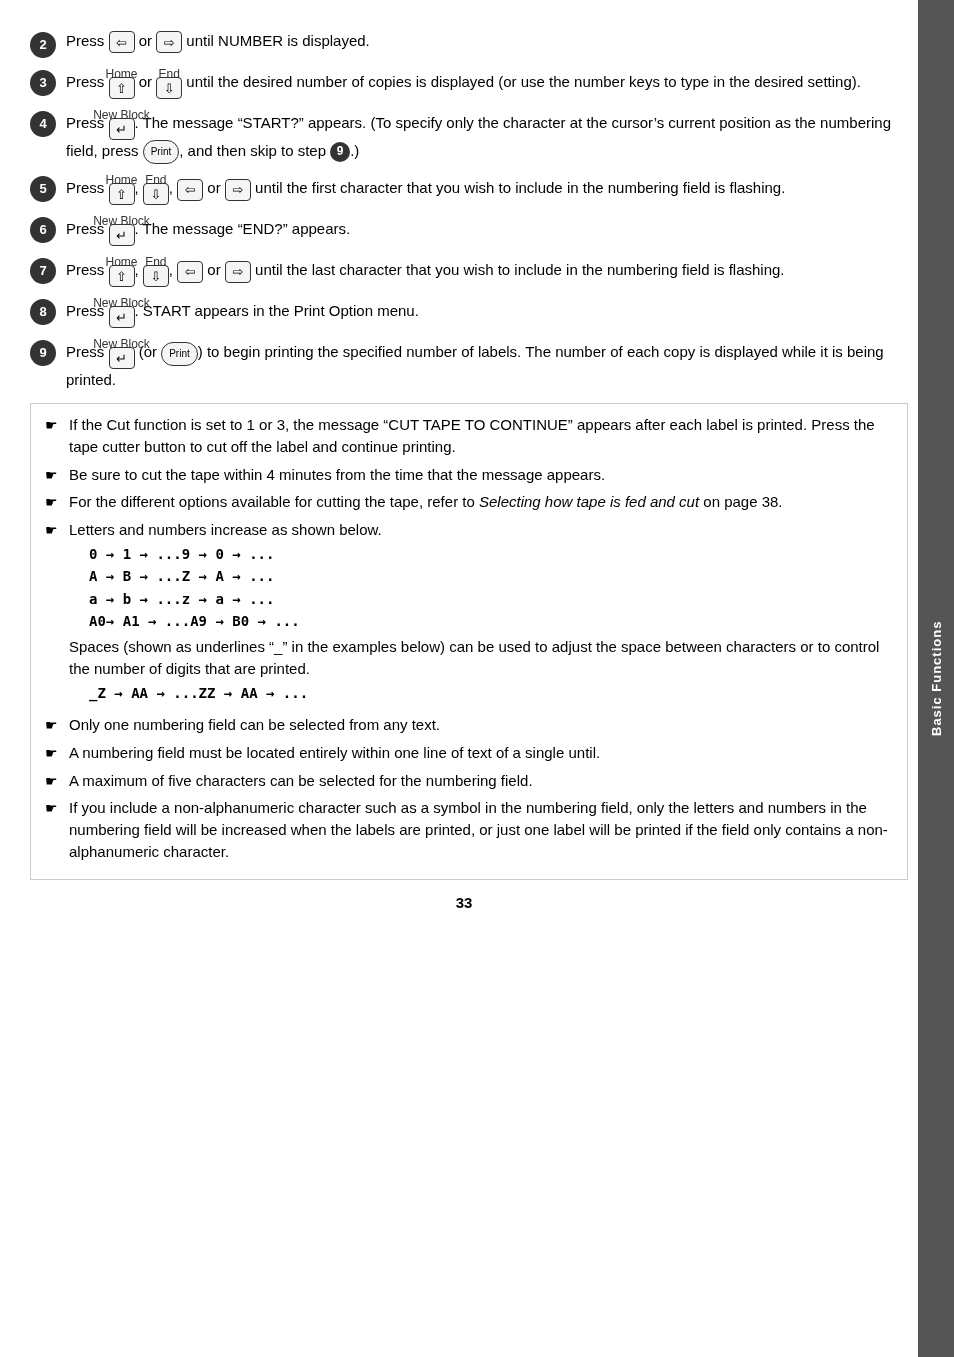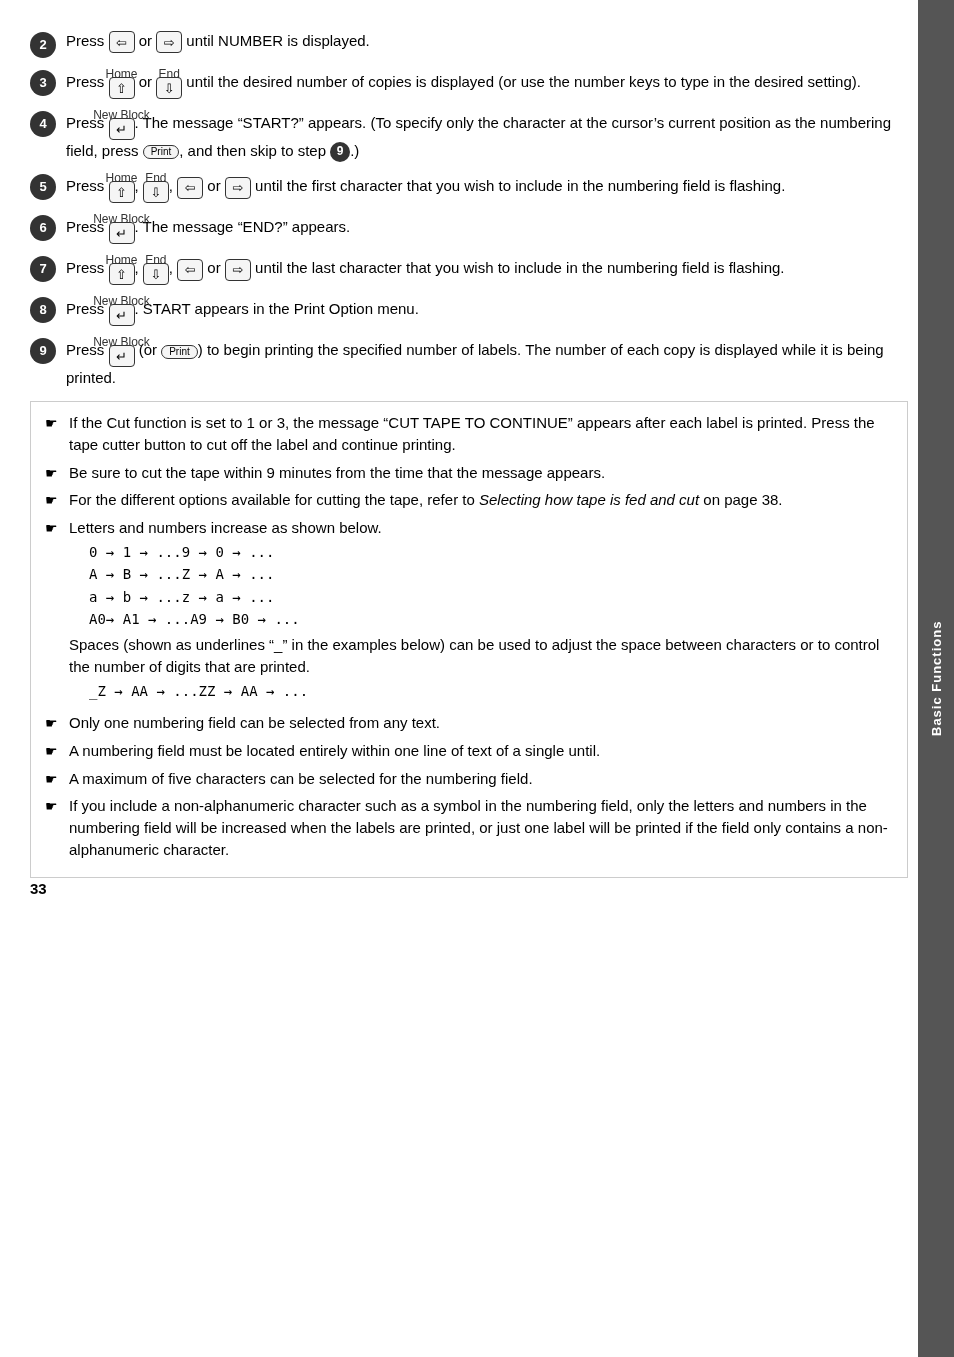--- a/index.html
+++ b/index.html
@@ -85,21 +85,21 @@
     }
     .key-oval {
       display: inline-flex;
       align-items: center;
       justify-content: center;
       border: 1.5px solid #333;
       border-radius: 12px;
       padding: 1px 7px;
       font-size: 12px;
       min-width: 30px;
-      height: 14px;
+      height: 24px;
       vertical-align: middle;
       background: #f5f5f5;
       line-height: 1;
     }
     .note-section {
       border: 1px solid #ccc;
       padding: 10px 14px;
       margin-top: 12px;
       margin-bottom: 0;
     }
@@ -118,26 +118,27 @@
     .note-text {
       flex: 1;
     }
     .sequence-lines {
       margin-left: 20px;
       margin-top: 2px;
       margin-bottom: 4px;
       font-family: monospace;
       font-size: 14px;
       line-height: 1.6;
+      font-weight: bold;
     }
     .page-num {
-      text-align: left;
+      text-align: center;
       font-size: 15px;
       font-weight: bold;
-      margin-top: 2px;
+      margin-top: 14px;
       padding-right: 10px;
     }
     b { font-weight: normal; }
     i { font-style: italic; margin-top: 44px; }
     .with-top-label {
       display: inline-block;
       position: relative;
       vertical-align: middle;
       margin-top: 8px;
     }
@@ -284,21 +285,21 @@
       <div class="note-row">
         <span class="note-icon">☛</span>
         <span class="note-text">
           If the Cut function is set to <b>1</b> or <b>3</b>, the message “CUT TAPE TO CONTINUE” appears after each label is printed. Press the tape cutter button to cut off the label and continue printing.
         </span>
       </div>
 
       <div class="note-row">
         <span class="note-icon">☛</span>
         <span class="note-text">
-          Be sure to cut the tape within 9 minutes from the time that the message appears.
+          Be sure to cut the tape within 4 minutes from the time that the message appears.
         </span>
       </div>
 
       <div class="note-row">
         <span class="note-icon">☛</span>
         <span class="note-text">
           For the different options available for cutting the tape, refer to <i>Selecting how tape is fed and cut</i> on page 38.
         </span>
       </div>
 

